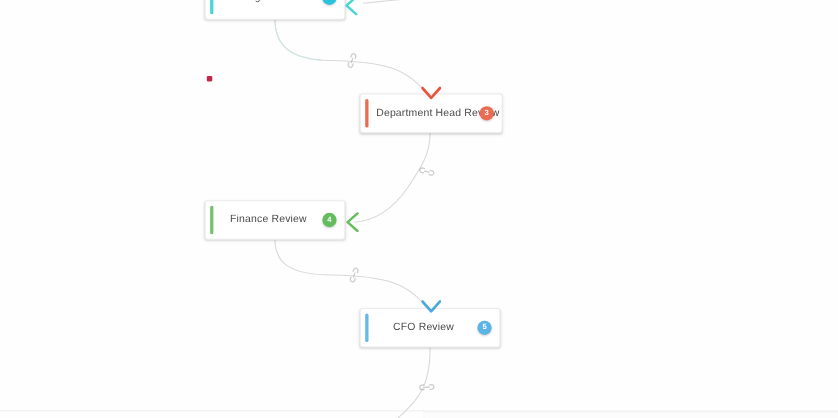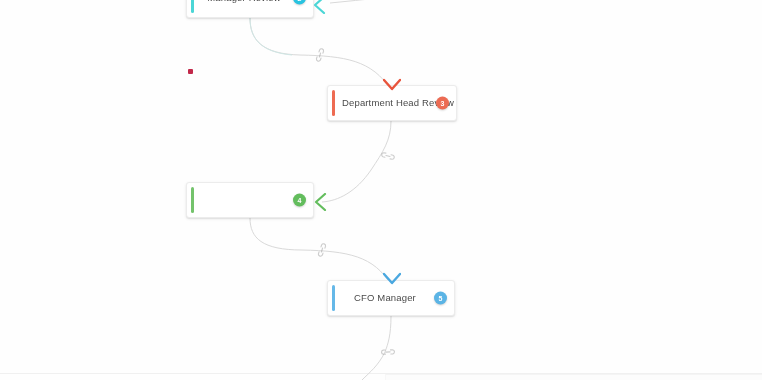--- a/index.html
+++ b/index.html
@@ -159,29 +159,30 @@
     <span class="accent" style="background:#ee6b52;"></span>
     <span class="node-label">Department Head Review</span>
     <span class="node-badge" style="background:#ec6b53;">3</span>
   </div>
   <svg class="arrowhead" style="left:383px; top:78px;" width="18" height="14" viewBox="0 0 18 14">
     <path d="M 1 2 L 9 11 L 17 2" fill="none" stroke="#e8543c" stroke-width="2.4" stroke-linecap="round" stroke-linejoin="round"></path>
   </svg>
 
   <div class="node" style="left:186px; top:182px; width:128px; height:36px;">
     <span class="accent" style="background:#74c36c;"></span>
+    <span class="node-label">Finance Review</span>
     <span class="node-badge" style="background:#63bd5d;">4</span>
   </div>
   <svg class="arrowhead" style="left:313px; top:193px;" width="14" height="18" viewBox="0 0 14 18">
     <path d="M 12 1 L 3 9 L 12 17" fill="none" stroke="#63bd5d" stroke-width="2.2" stroke-linecap="round" stroke-linejoin="round"></path>
   </svg>
 
   <div class="node" style="left:327px; top:280px; width:128px; height:36px;">
     <span class="accent" style="background:#65b8e8;"></span>
-    <span class="node-label">CFO Manager</span>
+    <span class="node-label">CFO Review</span>
     <span class="node-badge" style="background:#5bb4e5;">5</span>
   </div>
   <svg class="arrowhead" style="left:383px; top:272px;" width="18" height="14" viewBox="0 0 18 14">
     <path d="M 1 2 L 9 11 L 17 2" fill="none" stroke="#4aa8e0" stroke-width="2.4" stroke-linecap="round" stroke-linejoin="round"></path>
   </svg>
 
   <svg class="link-icon" style="left:313px; top:48px; transform:rotate(-28deg);" viewBox="0 0 24 24">
     <g fill="none" stroke="#8a8a8a" stroke-width="2" stroke-linecap="round">
       <path d="M 9.5 14.5 L 14.5 9.5"></path>
       <path d="M 13 6.5 L 15.5 4 a 3.6 3.6 0 0 1 5 5 L 18 11.5"></path>

